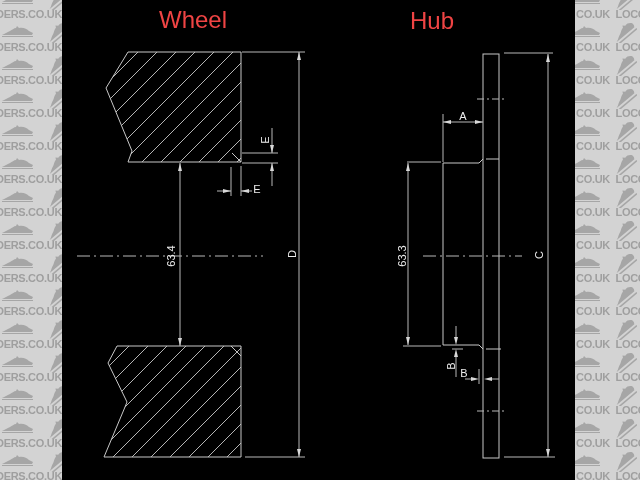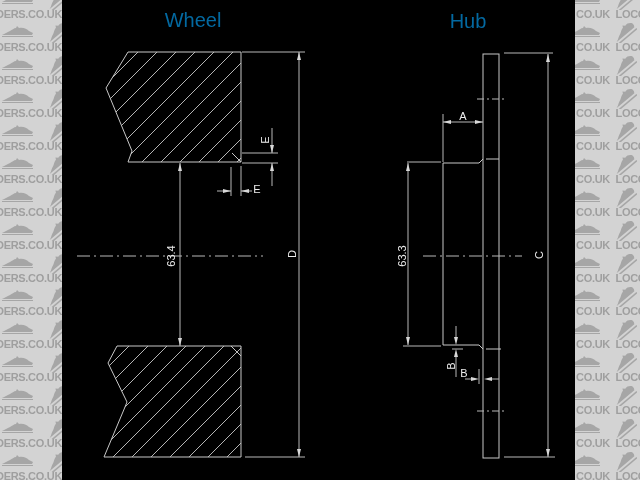--- a/index.html
+++ b/index.html
@@ -2,21 +2,21 @@
 <html><head>
 <meta charset="utf-8">
 <style>
   html,body{margin:0;padding:0;background:#222;}
   .stage{position:relative;width:640px;height:480px;background:#000;overflow:hidden;
          font-family:"Liberation Sans",sans-serif;}
   svg.drawing{position:absolute;left:0;top:0;}
   .lbl{position:absolute;color:#ececec;font-size:11px;line-height:1;white-space:nowrap;
        transform:translate(-50%,-50%);}
   .lbl.rot{transform:translate(-50%,-50%) rotate(-90deg);}
-  .title{position:absolute;color:#0369a1;font-size:20px;line-height:1;white-space:nowrap;
+  .title{position:absolute;color:#ef4444;font-size:24px;line-height:1;white-space:nowrap;
          transform:translate(-50%,-50%);}
   .wm{position:absolute;top:0;height:480px;background:#d3d3d3;overflow:hidden;}
   .wm-left{left:0;width:62px;}
   .wm-right{left:575px;width:65px;}
   .wm-inner{position:absolute;top:-12px;left:0;right:0;}
   .wm-row{position:relative;height:33px;}
   .wm-text{position:absolute;bottom:1px;font-weight:bold;font-size:11px;letter-spacing:-0.3px;
            color:#9f9f9f;white-space:pre;}
   .wm-left .wm-text{left:-4px;}
   .wm-right .wm-text{left:1px;}
@@ -114,21 +114,21 @@
       <polygon points="548,54 546,62 550,62"></polygon>
       <polygon points="548,457 546,449 550,449"></polygon>
       <polygon points="456,345 454,337 458,337"></polygon>
       <polygon points="456,349 454,357 458,357"></polygon>
       <polygon points="479,379 471,377 471,381"></polygon>
       <polygon points="484,379 492,377 492,381"></polygon>
     </g>
   </svg>
 
   <div class="title" style="left:193px;top:20px">Wheel</div>
-  <div class="title" style="left:468px;top:21px">Hub</div>
+  <div class="title" style="left:432px;top:21px">Hub</div>
 
   <div class="lbl rot" style="left:171px;top:256px">63.4</div>
   <div class="lbl rot" style="left:292px;top:254px">D</div>
   <div class="lbl rot" style="left:265px;top:140px">E</div>
   <div class="lbl" style="left:257px;top:189px">E</div>
   <div class="lbl rot" style="left:402px;top:256px">63.3</div>
   <div class="lbl" style="left:463px;top:116px">A</div>
   <div class="lbl rot" style="left:451px;top:366px">B</div>
   <div class="lbl" style="left:464px;top:373px">B</div>
   <div class="lbl rot" style="left:539px;top:255px">C</div>

